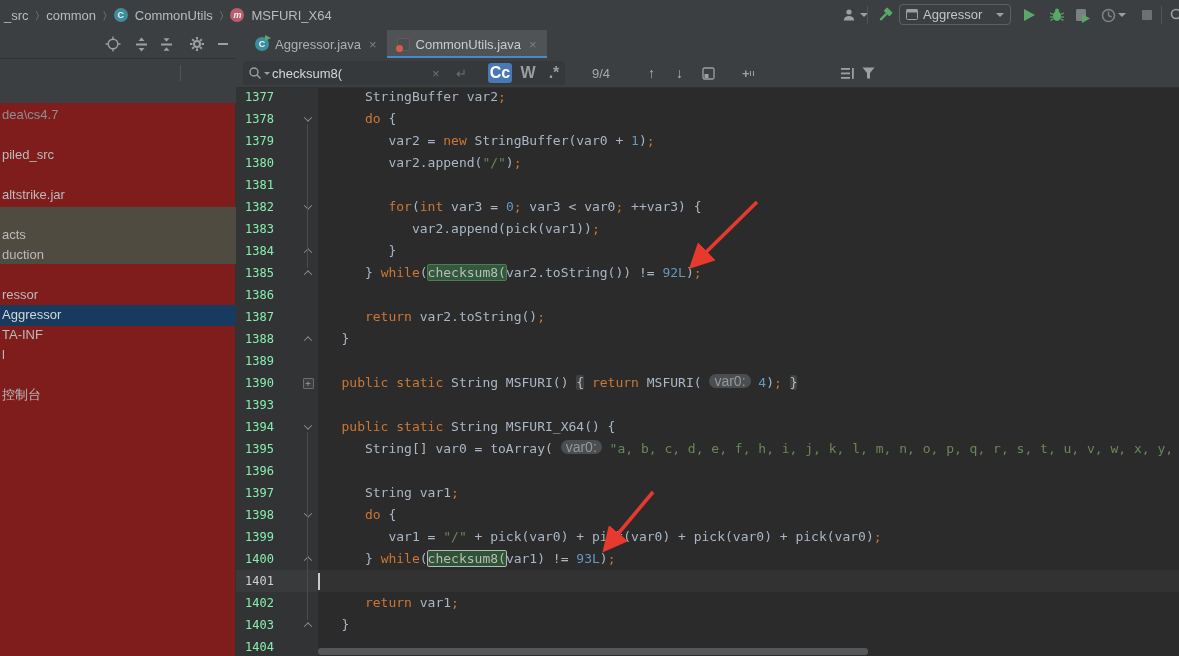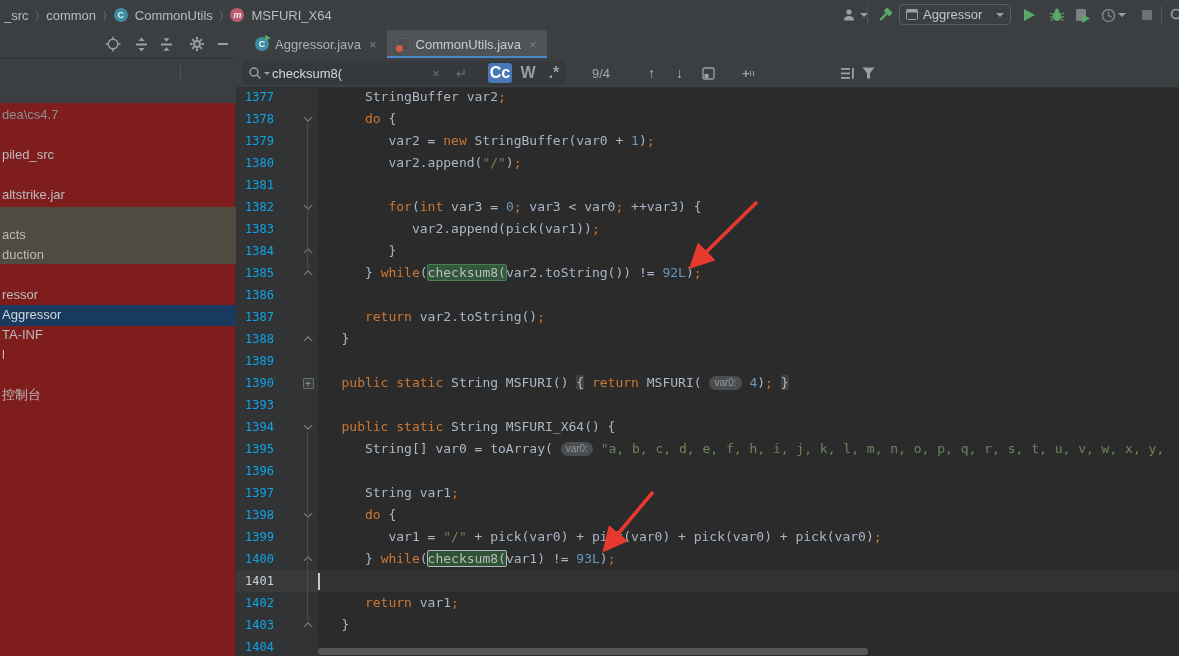--- a/index.html
+++ b/index.html
@@ -54,36 +54,36 @@
   .toggle.on{background:#4879b4;color:#ffffff;}
   #find-count{color:#a7aaac;}
   .arrow-glyph{font-size:14px;color:#afb2b4;}
   .occ{position:relative;color:#9da0a2;font-size:13px;font-weight:bold;}
   .occ sub{font-size:7px;letter-spacing:1px;}
   
   #editor{position:absolute;left:236px;top:88px;width:943px;height:568px;background:#2b2b2b;
           font-family:"DejaVu Sans Mono","Liberation Mono",monospace;font-size:13px;}
   #gutter-bg{position:absolute;left:0;top:0;width:82px;height:568px;background:#313335;}
   .code-row{position:absolute;left:0;width:943px;height:22px;line-height:22px;white-space:pre;}
-  .code-row .num{position:absolute;left:0;width:38px;text-align:right;color:#0ea5e9;font-size:12px;}
+  .code-row .num{position:absolute;left:0;width:38px;text-align:right;color:#86efac;font-size:12px;}
   .code-row .num.cur{color:#cdd0d2;}
   .code-row .fold{position:absolute;left:64px;width:16px;height:22px;display:flex;align-items:center;justify-content:center;}
   .code-row .code{position:absolute;left:82px;}
   .curline{position:absolute;left:0;width:943px;height:22px;background:rgba(255,255,255,0.035);}
   .fold-line{position:absolute;left:71px;width:1px;background:#4a4d4f;}
   .chev{display:inline-block;width:5px;height:5px;border-right:1.5px solid #8a8d8f;border-bottom:1.5px solid #8a8d8f;}
   .chev.down{transform:rotate(45deg) translate(-1px,-1px);}
   .chev.up{transform:rotate(-135deg) translate(-1px,-1px);}
   .fold-plus{width:9px;height:9px;border:1px solid #6a6d70;border-radius:1px;font-size:9px;line-height:8px;
              text-align:center;color:#9da0a2;background:#3c3f41;}
   .c-pl{color:#a9b7c6;} .c-kw{color:#cc7832;} .c-st{color:#6a8759;} .c-nm{color:#6897bb;} .c-sc{color:#cc7832;}
   .c-m1{background:#32593d;outline:1px solid #4d7d55;border-radius:1px;}
   .c-m2{background:#2e5335;outline:1px solid #b5b8ba;border-radius:1px;}
   .c-fb{background:#3e4244;border-radius:2px;}
-  .c-hint{display:inline-block;background:#4b4e50;color:#95989a;border-radius:7px;font-size:10px;line-height:14px;
+  .c-hint{display:inline-block;background:#4b4e50;color:#95989a;border-radius:7px;font-size:14px;line-height:14px;
           padding:0 5px;font-family:"Liberation Sans",sans-serif;vertical-align:1px;}
   #caret{position:absolute;width:1.5px;height:17px;background:#c8cbcd;}
   #hscroll{position:absolute;left:82px;top:560px;width:550px;height:7px;background:#5c5e60;border-radius:3px;opacity:.85;}
   
   #anno{position:absolute;left:0;top:0;width:1179px;height:656px;pointer-events:none;z-index:50;}
   svg{display:block;}
 </style>
 </head>
 <body>
 

